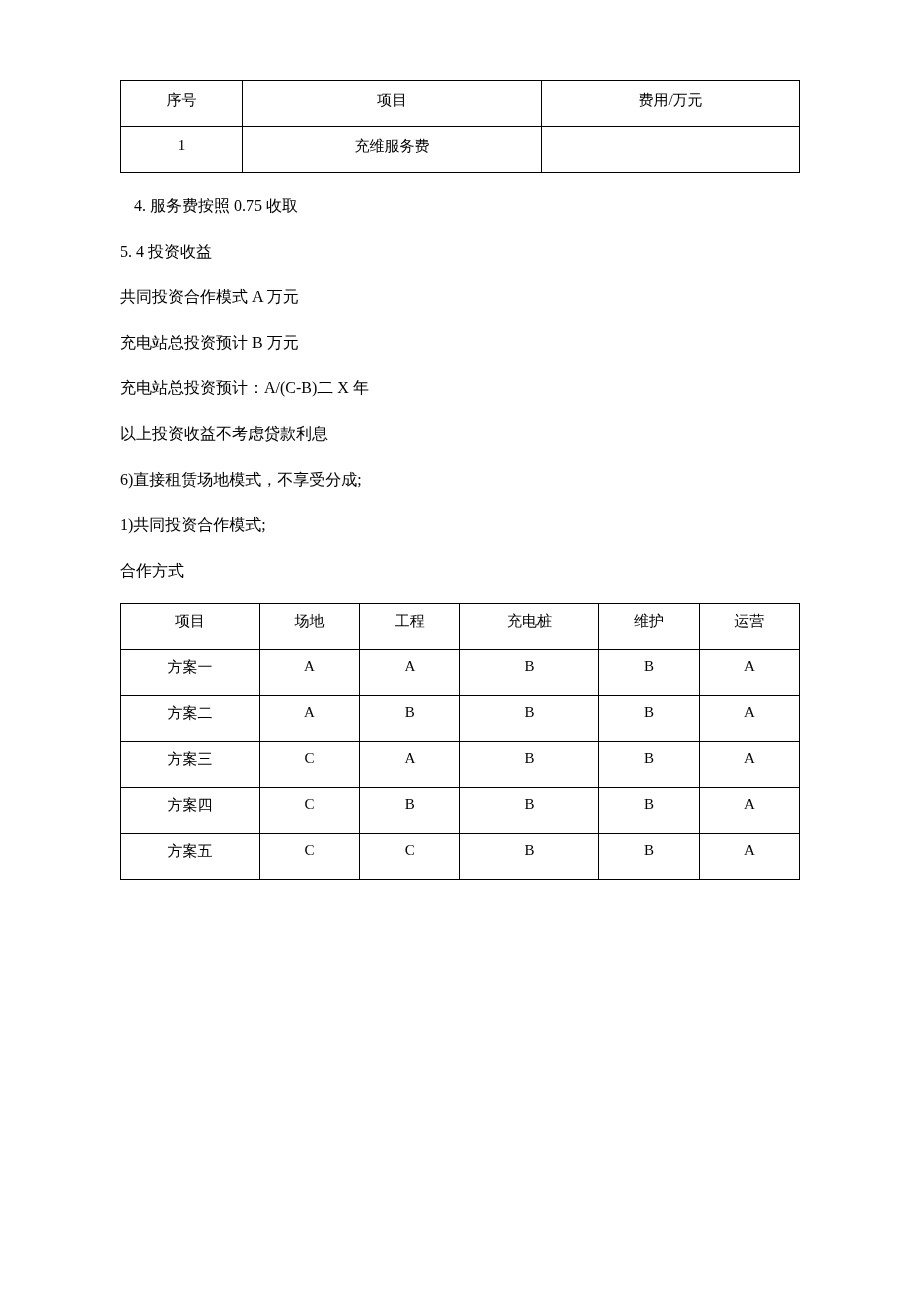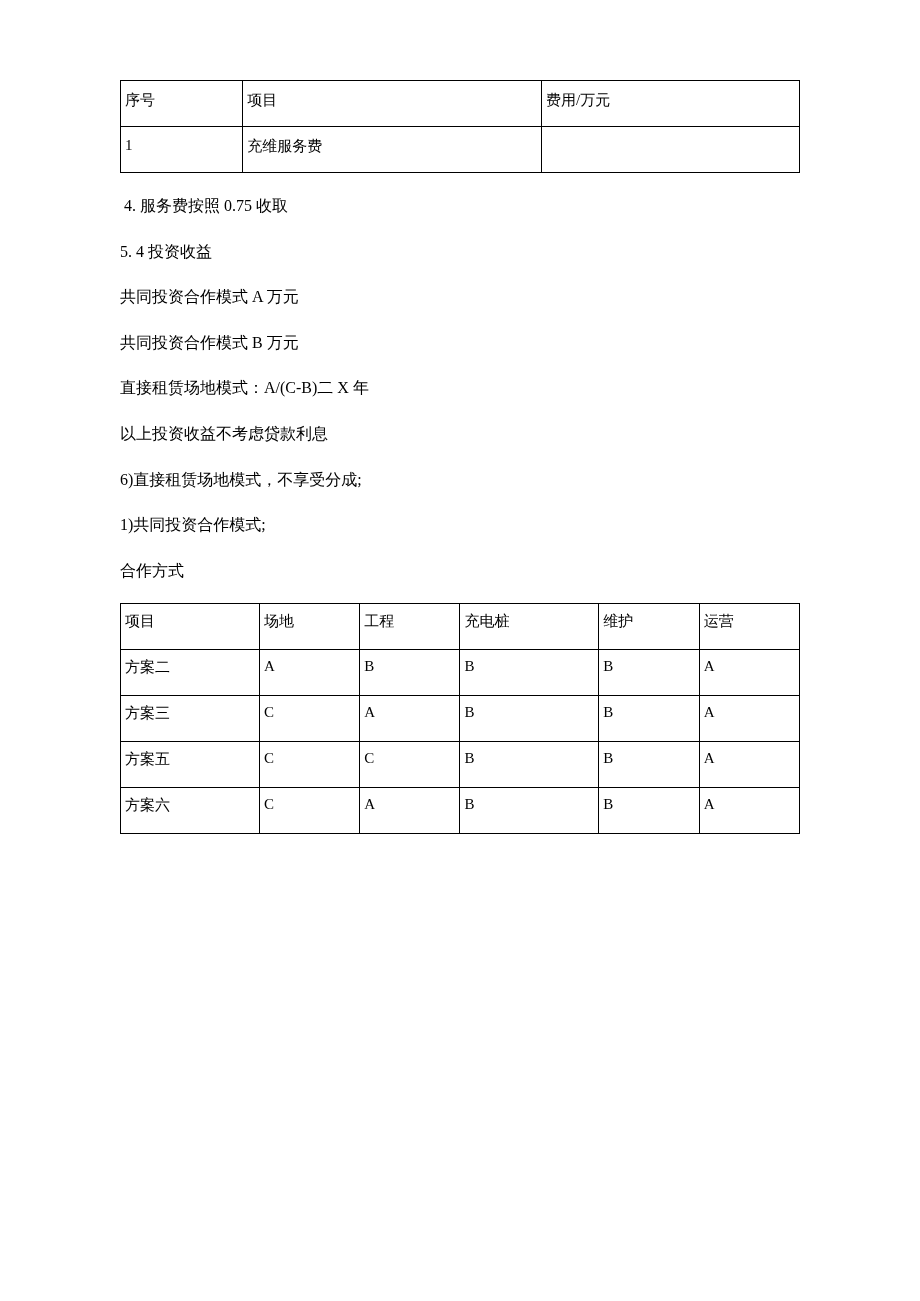--- a/index.html
+++ b/index.html
@@ -15,34 +15,34 @@
     padding: 80px 120px 100px 120px;
   }
   table {
     border-collapse: collapse;
     width: 100%;
     margin-bottom: 8px;
   }
   td, th {
     border: 1px solid #000;
     padding: 10px 4px 16px 4px;
-    text-align: left;
+    text-align: center;
     vertical-align: top;
     font-weight: normal;
     font-size: 15px;
   }
   .table1 col.c1 { width: 18%; }
   .table1 col.c2 { width: 44%; }
   .table1 col.c3 { width: 38%; }
   .para {
     margin: 20px 0 20px 0;
     line-height: 1.6;
   }
   .indent {
-    margin-left: 4px;
+    margin-left: 14px;
   }
   .table2 td, .table2 th {
     padding: 8px 4px 18px 4px;
   }
 </style>
 </head>
 <body>
 
 <div class="page">
 
@@ -62,65 +62,73 @@
       <td>1</td>
       <td>充维服务费</td>
       <td></td>
     </tr>
   </tbody>
     </table>
 
   <div class="para indent">4. 服务费按照 0.75 收取</div>
   <div class="para">5. 4 投资收益</div>
   <div class="para">共同投资合作模式 A 万元</div>
-  <div class="para">共同投资合作模式 B 万元</div>
-  <div class="para">直接租赁场地模式：A/(C-B)二 X 年</div>
+  <div class="para">充电站总投资预计 B 万元</div>
+  <div class="para">充电站总投资预计：A/(C-B)二 X 年</div>
   <div class="para">以上投资收益不考虑贷款利息</div>
   <div class="para">6)直接租赁场地模式，不享受分成;</div>
   <div class="para">1)共同投资合作模式;</div>
   <div class="para">合作方式</div>
 
   <table class="table2">
     <tbody>
         <tr>
       <th>项目</th>
       <th>场地</th>
       <th>工程</th>
       <th>充电桩</th>
       <th>维护</th>
       <th>运营</th>
+    </tr>
+    <tr>
+      <td>方案一</td>
+      <td>A</td>
+      <td>A</td>
+      <td>B</td>
+      <td>B</td>
+      <td>A</td>
     </tr>
     <tr>
       <td>方案二</td>
       <td>A</td>
       <td>B</td>
       <td>B</td>
       <td>B</td>
       <td>A</td>
     </tr>
     <tr>
       <td>方案三</td>
       <td>C</td>
       <td>A</td>
       <td>B</td>
       <td>B</td>
       <td>A</td>
     </tr>
     <tr>
-      <td>方案五</td>
+      <td>方案四</td>
       <td>C</td>
-      <td>C</td>
+      <td>B</td>
       <td>B</td>
       <td>B</td>
       <td>A</td>
     </tr>
     <tr>
-      <td>方案六</td>
+      <td>方案五</td>
       <td>C</td>
-      <td>A</td>
+      <td>C</td>
       <td>B</td>
       <td>B</td>
       <td>A</td>
     </tr>
   </tbody>
     </table>
 
 </div>
 
 </body></html>

